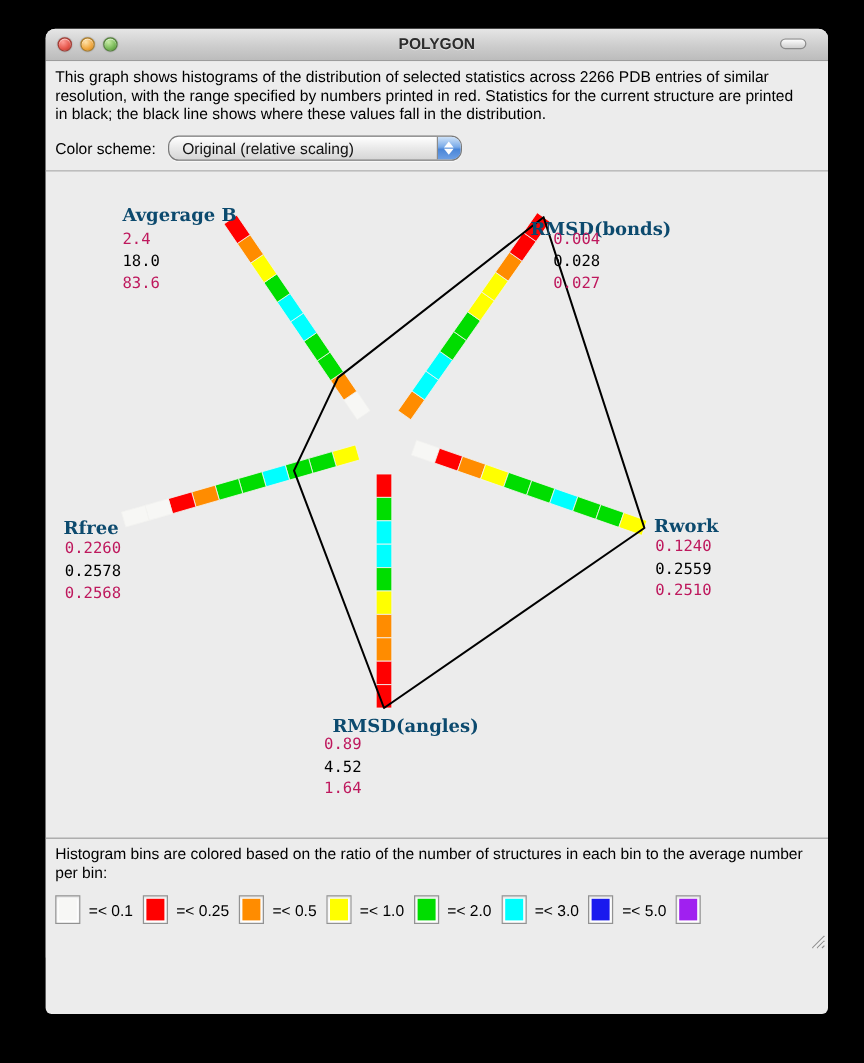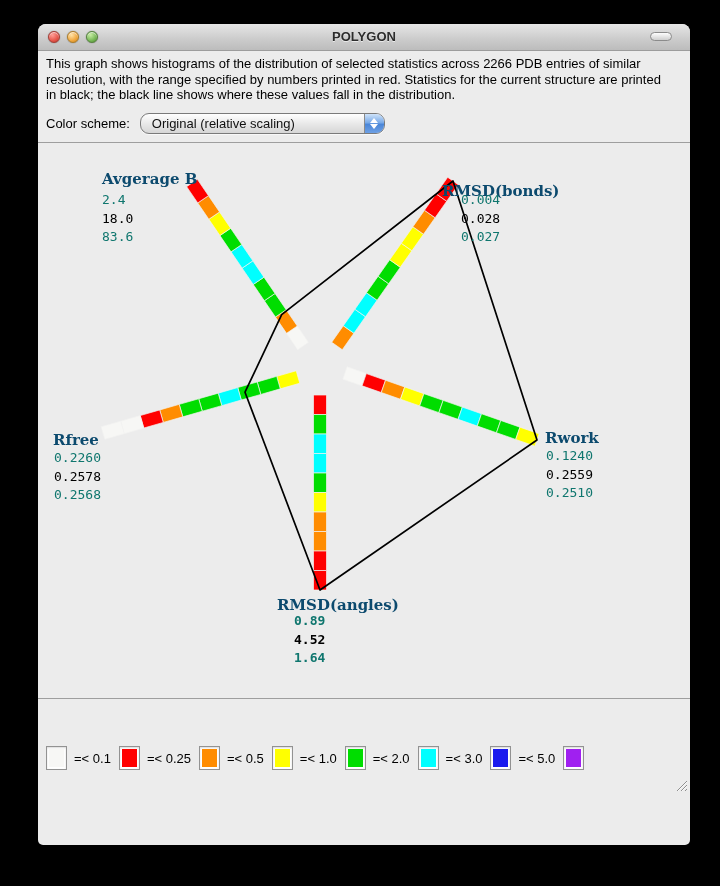--- a/index.html
+++ b/index.html
@@ -60,21 +60,21 @@
     position:absolute;left:50%;transform:translateX(-50%);
     width:0;height:0;border-left:4px solid transparent;border-right:4px solid transparent;
   }
   .popup .stepper .up{top:4px;border-bottom:5px solid #fff;}
   .popup .stepper .dn{bottom:4px;border-top:5px solid #fff;}
   
   .plot{position:relative;height:555px;background:#ececec;}
   .plot svg{position:absolute;left:0;top:0;}
   .axis-label{position:absolute;font-family:"DejaVu Serif", serif;font-weight:bold;font-size:15px;color:#0c4a6e;white-space:nowrap;}
   .axis-values{position:absolute;font-family:"DejaVu Sans Mono", monospace;font-size:13px;line-height:18.5px;white-space:pre;}
-  .axis-values .v-min,.axis-values .v-max{color:#0f766e;display:block;}
+  .axis-values .v-min,.axis-values .v-max{color:#be185d;display:block;}
   .axis-values .v-cur{color:#000;display:block;}
   
   .legend-panel{height:100px;background:#ececec;border-top:1px solid #9e9e9e;position:relative;box-sizing:border-box;}
   .legend-text{position:absolute;left:8px;top:5px;width:632px;font-size:13px;line-height:15.6px;color:#000;}
   .bins{position:absolute;left:8px;top:47px;right:6px;display:flex;align-items:center;}
   .bin{display:flex;align-items:center;}
   .bin-box{
     width:15px;height:18px;border:1px solid #929292;background:#fff;padding:2px;
     box-shadow:inset 0 1px 2px rgba(0,0,0,.15);
   }
@@ -166,26 +166,27 @@
         <polygon points="120.70585134038629,468.1525180602737 101.20585134038629,473.7525180602737 104.79414865961371,486.2474819397263 124.29414865961371,480.6474819397263" fill="#f7f7f5" stroke="#f2f2f0" stroke-width="0.7"></polygon>
         <polygon points="281.67487684729065,361.6847290640394 453,228 537,487 320,637 245.00000000000006,439.2205128205128" fill="none" stroke="#000000" stroke-width="1.7" stroke-linejoin="round"></polygon>
       </svg>
   <div class="axis-label" style="left: 64px; top: 27px;">Avgerage B</div>
       <div class="axis-values" style="left: 64px; top: 48px;"><span class="v-min">2.4</span><span class="v-cur">18.0</span><span class="v-max">83.6</span></div>
       <div class="axis-label" style="left: 404px; top: 29px; margin-top: 10px;">RMSD(bonds)</div>
       <div class="axis-values" style="left: 423px; top: 48px;"><span class="v-min">0.004</span><span class="v-cur">0.028</span><span class="v-max">0.027</span></div>
       <div class="axis-label" style="left: 507px; top: 286px;">Rwork</div>
       <div class="axis-values" style="left: 508px; top: 304px;"><span class="v-min">0.1240</span><span class="v-cur">0.2559</span><span class="v-max">0.2510</span></div>
       <div class="axis-label" style="left: 239px; top: 453px;">RMSD(angles)</div>
-      <div class="axis-values" style="left: 256px; top: 469px; font-weight: bold;"><span class="v-min">0.89</span><span class="v-cur">4.52</span><span class="v-max">1.64</span></div>
+      <div class="axis-values" style="left: 232px; top: 469px;"><span class="v-min">0.89</span><span class="v-cur">4.52</span><span class="v-max">1.64</span></div>
       <div class="axis-label" style="left: 15px; top: 288px;">Rfree</div>
       <div class="axis-values" style="left: 16px; top: 306px;"><span class="v-min">0.2260</span><span class="v-cur">0.2578</span><span class="v-max">0.2568</span></div>
     </div>
 
   <div class="legend-panel">
+    <div class="legend-text">Histogram bins are colored based on the ratio of the number of structures in each bin to the average number per bin:</div>
     <div class="bins" id="bins">
         <span class="bin">
           <span class="bin-box">
             <i style="background: rgb(247, 247, 245);"></i>
           </span>
           <span class="bin-label">=&lt; 0.1</span>
         </span>
         <span class="bin">
           <span class="bin-box">
             <i style="background: rgb(255, 0, 0);"></i>

